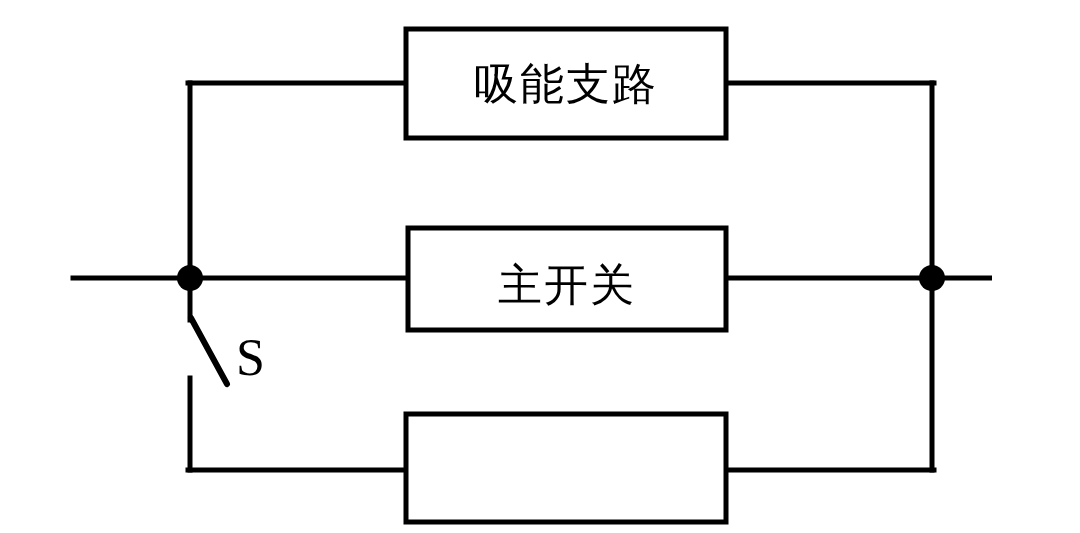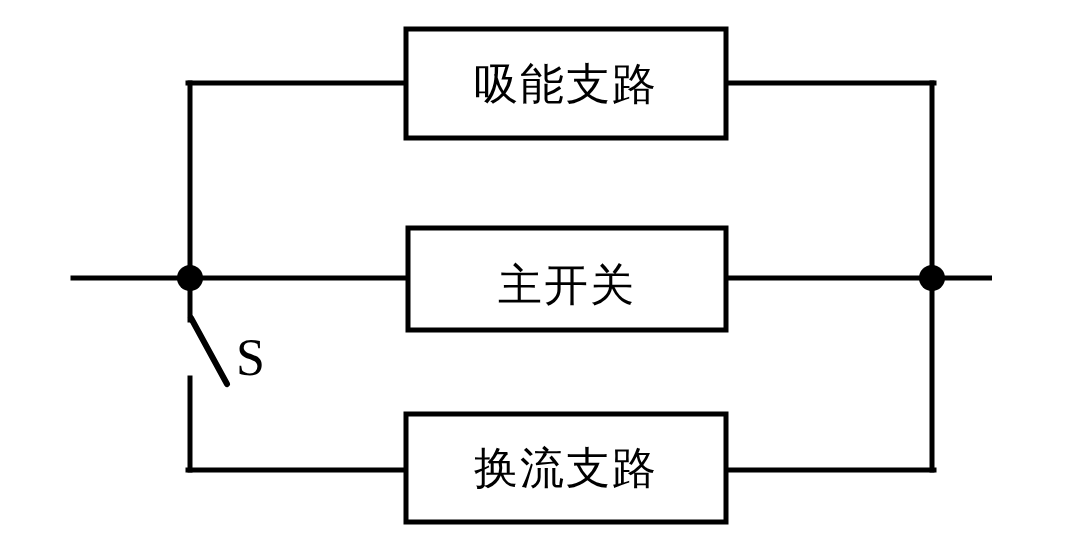--- a/index.html
+++ b/index.html
@@ -111,17 +111,16 @@
 
     <circle class="node-dot" cx="190" cy="278" r="13"></circle>
     <circle class="node-dot" cx="932" cy="278" r="13"></circle>
 
   </svg>
 
   <div class="box-label" id="label-absorb">吸能支路</div>
 
   <div class="box-label" id="label-main">主开关</div>
 
-  <div class="box-label" id="label-commut">换流支路</div>
 
   <div class="switch-label" id="label-s">S</div>
 
 </div>
 
 </body></html>

